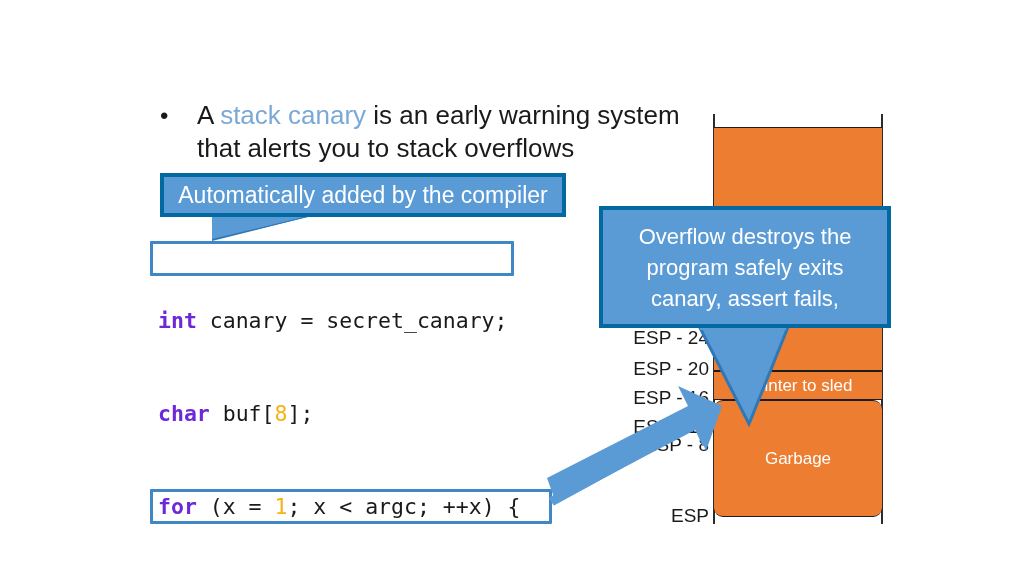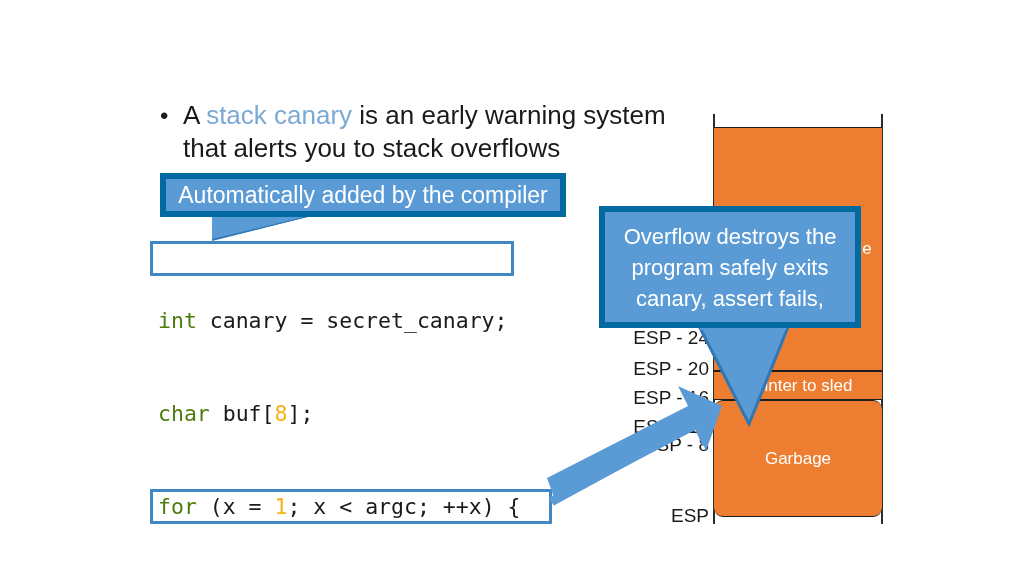--- a/index.html
+++ b/index.html
@@ -43,32 +43,32 @@
   }
   .bullet-dot {
     position: absolute;
     left: 0px;
     top: 0px;
     font-size: 24px;
     line-height: 33px;
     color: #1a1a1a;
   }
   .bullet-text {
-    margin-left: 23px;
+    margin-left: 37px;
     display: block;
   }
   .kw-link {
     color: #7ba9d6;
   }
 
   
   .callout {
     position: absolute;
     background: #5b9bd5;
-    border: 6px solid #0369a1;
+    border: 4px solid #0369a1;
     box-sizing: border-box;
     color: #ffffff;
     display: flex;
     align-items: center;
     justify-content: center;
     text-align: center;
   }
   #callout-compiler {
     left: 160px;
     top: 173px;
@@ -96,21 +96,21 @@
     width: 0;
     height: 0;
     border-left: 0px solid transparent;
     border-right: 99px solid transparent;
     border-top: 25px solid #2f78b5;
   }
 
   #callout-overflow {
     left: 599px;
     top: 206px;
-    width: 262px;
+    width: 292px;
     height: 122px;
     font-size: 22px;
     line-height: 31px;
     padding: 0 10px;
   }
   
   #callout-overflow-tail-border {
     position: absolute;
     left: 0;
     top: 0;
@@ -124,21 +124,21 @@
     position: absolute;
     left: 158px;
     top: 243px;
     font-family: "DejaVu Sans Mono", monospace;
     font-size: 21.5px;
     line-height: 31px;
     color: #1a1a1a;
     white-space: pre;
   }
   .code-line { height: 31px; position: relative; }
-  .kw { color: #4d7c0f; }
+  .kw { color: #6d28d9; font-weight: bold; }
   .num { color: #f5b317; }
   .hl-box {
     position: absolute;
     border: 3px solid #3f87c5;
     background: transparent;
     box-sizing: border-box;
     border-radius: 1px;
   }
   #hl-canary { left: 150px; top: 241px; width: 364px; height: 35px; }
   #hl-assert { left: 150px; top: 489px; width: 402px; height: 35px; }

